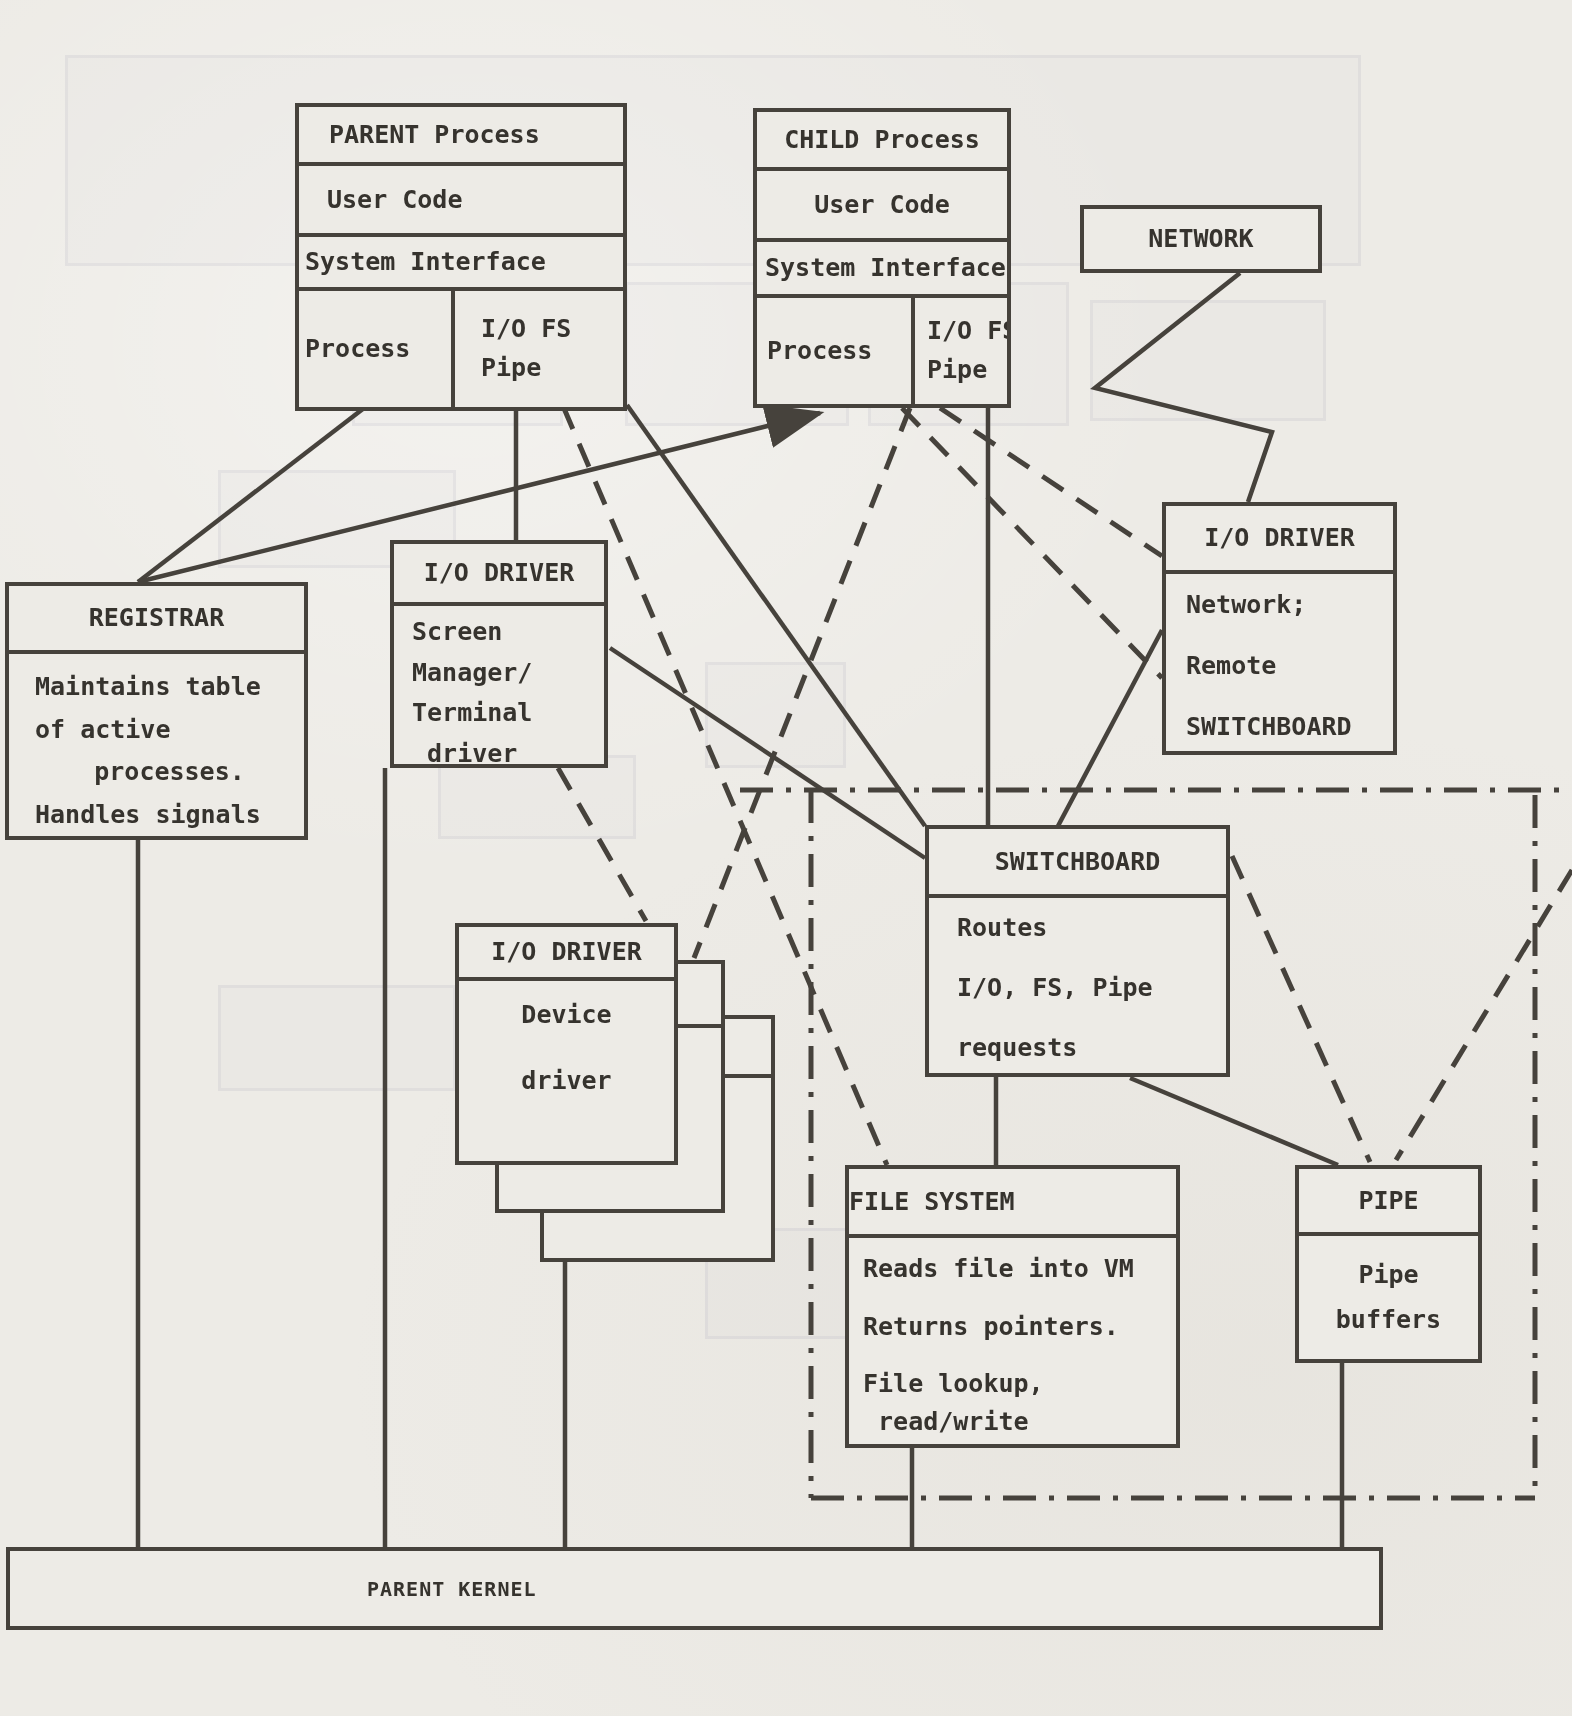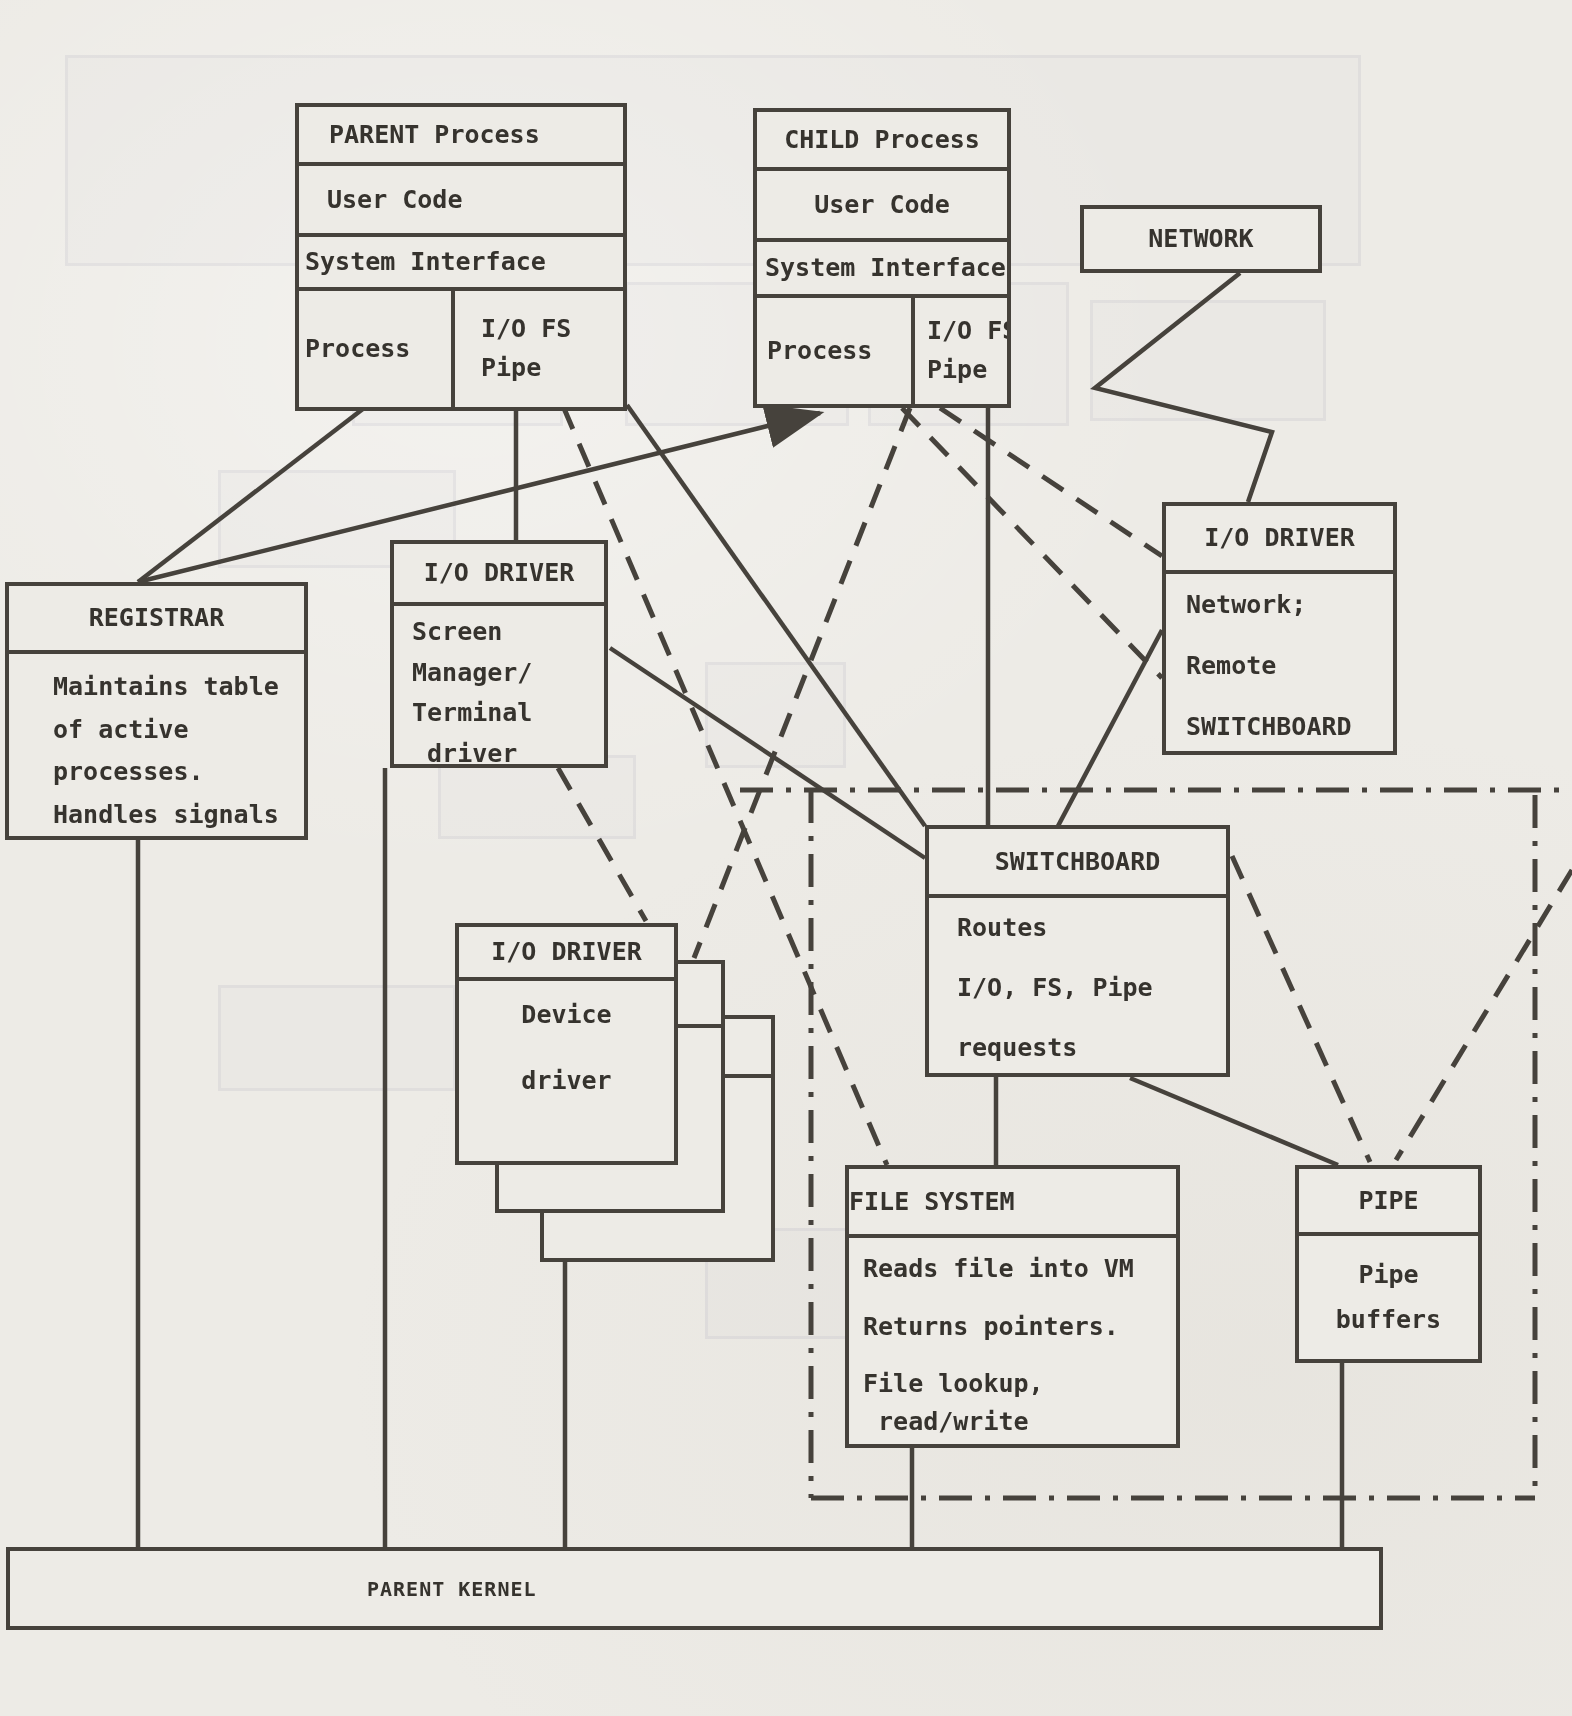--- a/index.html
+++ b/index.html
@@ -155,24 +155,24 @@
           </div>
         </div>
       </div>
       <div class="box" style="left: 5px; top: 582px; width: 303px; height: 258px;">
         <div class="sec" style="height: 64px;">
           <div class="cell vc" style="flex: 1 1 0%; text-align: center;">
             <div class="tl" style="line-height: 1.6;">REGISTRAR</div>
           </div>
         </div>
         <div class="sec bt grow">
-          <div class="cell" style="flex: 1 1 0%; padding-top: 12px; margin-left: 44px;">
+          <div class="cell" style="flex: 1 1 0%; padding-left: 26px; padding-top: 12px;">
             <div class="tl" style="line-height: 1.7;">Maintains table</div>
             <div class="tl" style="line-height: 1.7;">of active</div>
-            <div class="tl" style="line-height: 1.7;">processes.</div>
+            <div class="tl" style="line-height: 1.7; text-align: center;">processes.</div>
             <div class="tl" style="line-height: 1.7;">Handles signals</div>
           </div>
         </div>
       </div>
       <div class="box" style="left: 390px; top: 540px; width: 218px; height: 228px;">
         <div class="sec" style="height: 58px;">
           <div class="cell vc" style="flex: 1 1 0%; text-align: center;">
             <div class="tl" style="line-height: 1.6;">I/O DRIVER</div>
           </div>
         </div>

